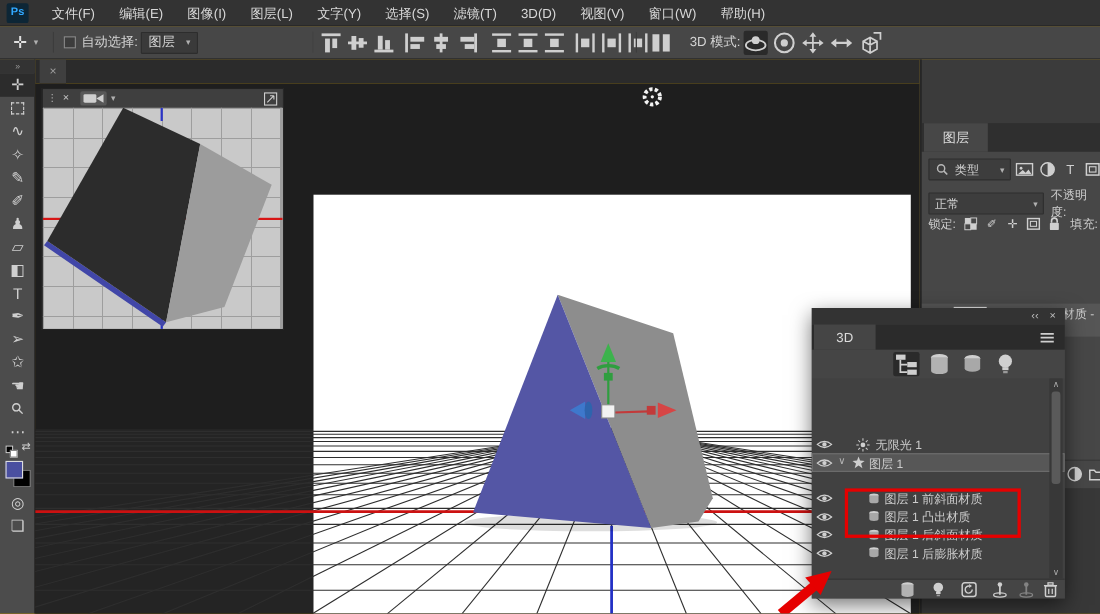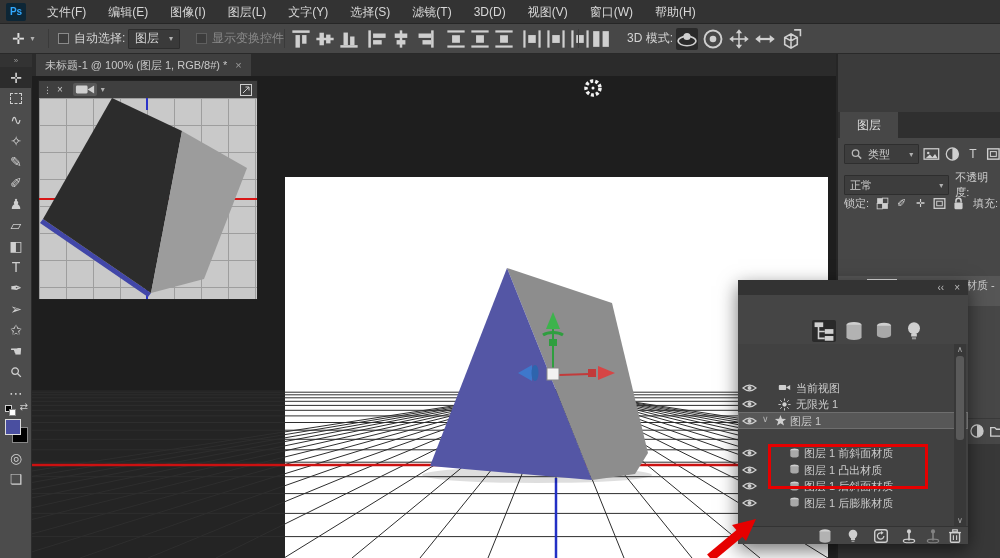--- a/index.html
+++ b/index.html
@@ -171,24 +171,20 @@
     <div class="opt" style="left:58px">
       <span class="chk"></span>
         <span>自动选择:</span>
     </div>
     <div class="opt" style="left:128px">
       <span class="mini-select">
           <span>图层</span>
           <span class="chev">▾</span>
         </span>
     </div>
-    <div class="opt" style="left:196px">
-      <span class="chk dim"></span>
-        <span class="dim-text">显示变换控件</span>
-    </div>
     <div class="sep" style="left:284px"></div>
 
     <div class="opt" style="left:290px;gap:2px">
       <span class="oicon">
           <svg viewBox="0 0 14 14" style="width: 100%; height: 100%;">
             <rect x="1.5" y="1.5" width="11" height="1.6" fill="#cfcfcf"></rect>
             <rect x="3.5" y="4.5" width="2.8" height="8" fill="#cfcfcf"></rect>
             <rect x="7.7" y="4.5" width="2.8" height="5.5" fill="#cfcfcf"></rect>
           </svg>
         </span>
@@ -385,21 +381,20 @@
     <div class="tool">
         <span>◎</span>
       </div>
     <div class="tool">
         <span>❏</span>
       </div>
   </div>
 
   <div class="abs tab-strip">
     <div class="doc-tab">
-      <span>未标题-1 @ 100% (图层 1, RGB/8#) *</span>
       <span class="close">×</span>
     </div>
   </div>
 
   <div class="abs canvas">
     <svg class="scene" width="804" height="482" viewBox="0 0 804 482">
       <rect x="0" y="0" width="804" height="482" fill="#1e1e1e"></rect>
       <rect x="0" y="314" width="804" height="168" fill="#242424"></rect>
       <rect x="253" y="101" width="543" height="381" fill="#ffffff"></rect>
       <g id="gridg" stroke="#2e2e2e" stroke-width="1">
@@ -621,20 +616,30 @@
         </span>
     </div>
     <div class="lp-under"></div>
   </div>
 
   <div class="abs panel3d">
     <div class="p3-head">
       <span>‹‹</span>
       <span>×</span>
     </div>
+    <div class="p3-tabbar">
+      <div class="p3-tab">3D</div>
+      <span class="p3-menu"><svg viewBox="0 0 16 12" style="width: 100%; height: 100%;">
+            <g stroke="#cfcfcf" stroke-width="1.6">
+              <line x1="2" y1="2.5" x2="14" y2="2.5"></line>
+              <line x1="2" y1="6" x2="14" y2="6"></line>
+              <line x1="2" y1="9.5" x2="14" y2="9.5"></line>
+            </g>
+          </svg></span>
+    </div>
     <div class="p3-filters">
       <span class="oicon pressed">
           <svg viewBox="0 0 14 14" style="width: 100%; height: 100%;">
             <rect x="1" y="1.5" width="5.5" height="3" fill="#cfcfcf"></rect>
             <rect x="7.5" y="5.8" width="5.5" height="3" fill="#cfcfcf"></rect>
             <rect x="7.5" y="10.2" width="5.5" height="3" fill="#cfcfcf"></rect>
             <path d="M3.5 4.5 V7.3 H7.5 M3.5 7.3 V11.7 H7.5" stroke="#cfcfcf" fill="none"></path>
           </svg>
         </span>
       <span class="oicon">
@@ -652,31 +657,20 @@
       <span class="oicon">
           <svg viewBox="0 0 14 14" style="width: 100%; height: 100%;">
             <circle cx="7" cy="5.3" r="3.8" fill="#cfcfcf"></circle>
             <rect x="5.2" y="8.8" width="3.6" height="1.7" fill="#cfcfcf"></rect>
             <rect x="5.7" y="11" width="2.6" height="1.3" fill="#9a9a9a"></rect>
           </svg>
         </span>
     </div>
 
     <div class="p3-list">
-      <div class="p3-row" style="top:34.8px">
-        <span class="eye"><svg viewBox="0 0 16 10" style="width: 100%; height: 100%;">
-              <path d="M1 5 Q8 -1 15 5 Q8 11 1 5 Z" fill="none" stroke="#cfcfcf" stroke-width="1.2"></path>
-              <circle cx="8" cy="5" r="2.1" fill="#cfcfcf"></circle>
-            </svg></span>
-        <span class="p3-ico" style="left:40px"><svg viewBox="0 0 16 10" style="width: 100%; height: 100%;">
-              <rect x="1" y="2" width="9" height="6" rx="1" fill="#cfcfcf"></rect>
-              <path d="M10 5 L15 2 V8 Z" fill="#cfcfcf"></path>
-            </svg></span>
-        <span class="p3-label" style="left:58px">当前视图</span>
-      </div>
       <div class="p3-row" style="top:51px">
         <span class="eye"><svg viewBox="0 0 16 10" style="width: 100%; height: 100%;">
               <path d="M1 5 Q8 -1 15 5 Q8 11 1 5 Z" fill="none" stroke="#cfcfcf" stroke-width="1.2"></path>
               <circle cx="8" cy="5" r="2.1" fill="#cfcfcf"></circle>
             </svg></span>
         <span class="p3-ico" style="left:40px"><svg viewBox="0 0 14 14" style="width: 100%; height: 100%;">
               <circle cx="7" cy="7" r="2.3" fill="#cfcfcf"></circle>
               <g stroke="#cfcfcf">
                 <line x1="7" y1=".5" x2="7" y2="3"></line>
                 <line x1="7" y1="11" x2="7" y2="13.5"></line>

